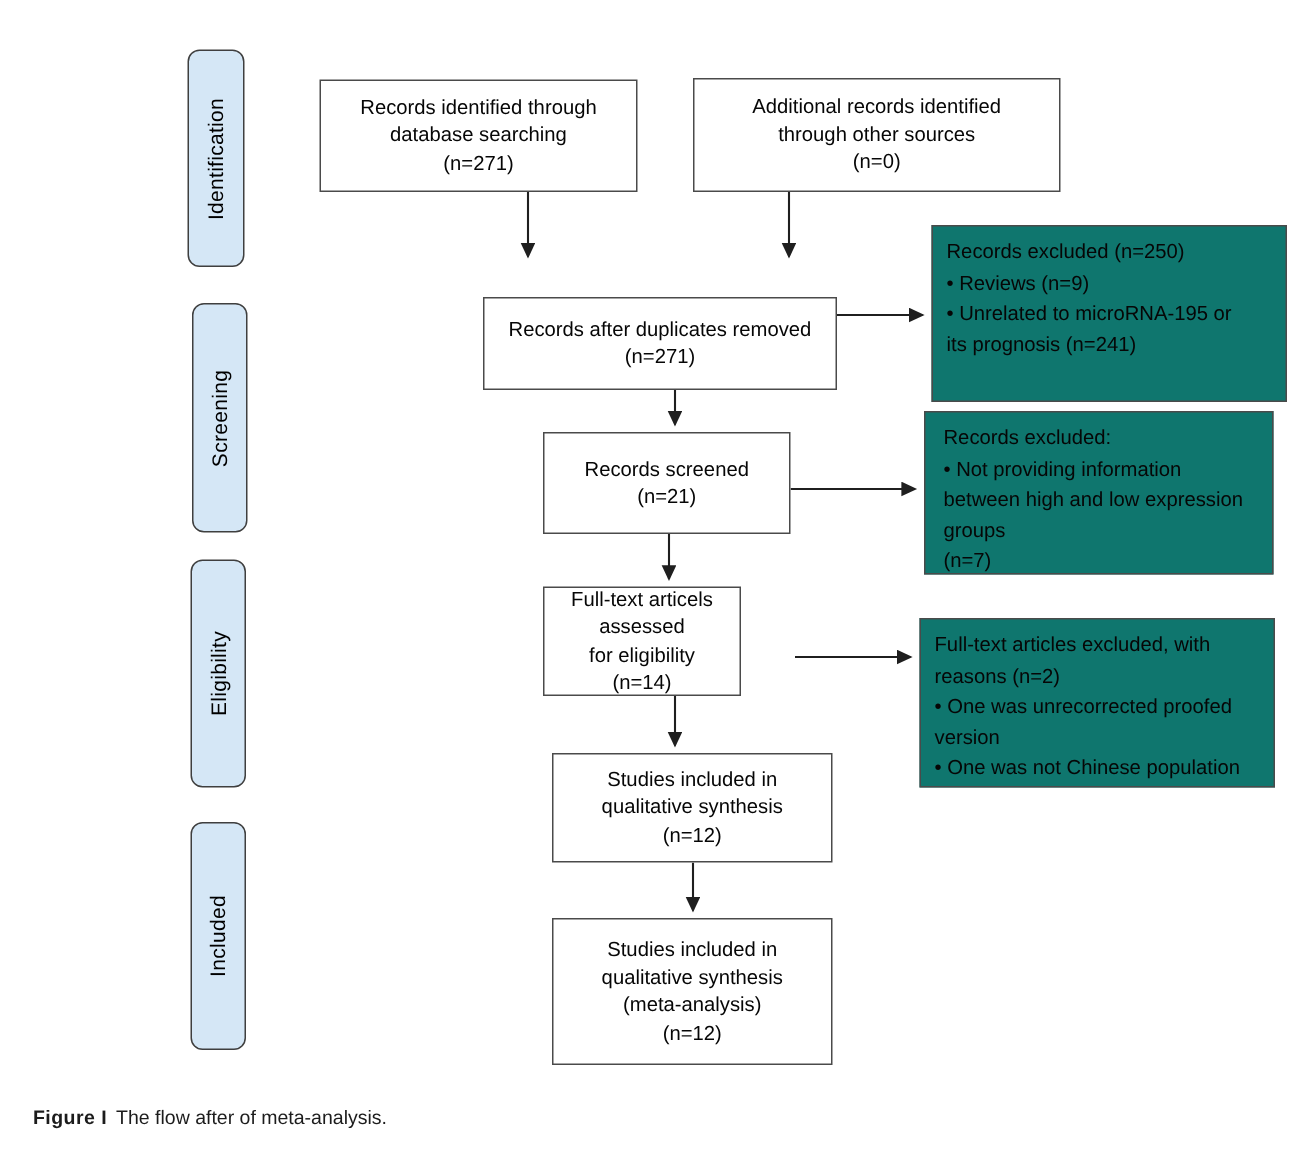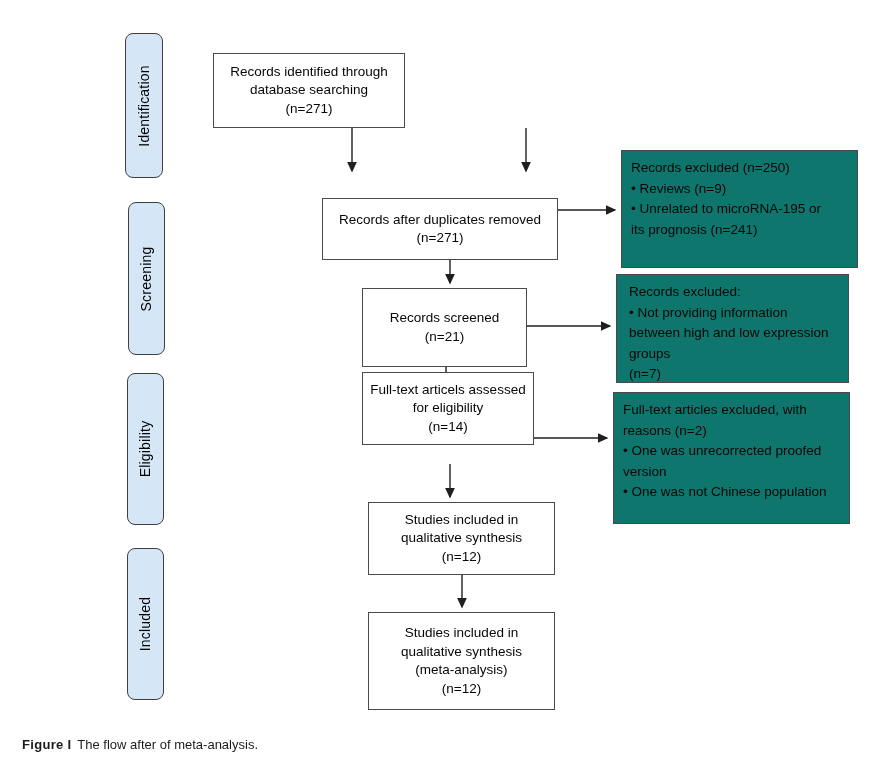--- a/index.html
+++ b/index.html
@@ -101,34 +101,39 @@
   <div class="stage" style="left:128px; top:202px; width:35px; height:151px;">
     <span>Screening</span>
   </div>
   <div class="stage" style="left:127px; top:373px; width:35px; height:150px;">
     <span>Eligibility</span>
   </div>
   <div class="stage" style="left:127px; top:548px; width:35px; height:150px;">
     <span>Included</span>
   </div>
 
-  <div class="fbox" style="left:213px; top:53px; width:192px; height:75px;">
+  <div class="fbox" style="left:213px; top:53px; width:212px; height:75px;">
     <div class="txt">Records identified through
 database searching
 (n=271)</div>
+  </div>
+  <div class="fbox" style="left:462px; top:52px; width:245px; height:76px;">
+    <div class="txt">Additional records identified
+through other sources
+(n=0)</div>
   </div>
   <div class="fbox" style="left:322px; top:178px; width:236px; height:62px;margin-top:20px;">
     <div class="txt">Records after duplicates removed
 (n=271)</div>
   </div>
-  <div class="fbox" style="left:362px; top:288px; width:165px; height:79px;">
+  <div class="fbox" style="left:362px; top:288px; width:165px; height:68px;">
     <div class="txt">Records screened
 (n=21)</div>
   </div>
-  <div class="fbox" style="left:362px; top:372px; width:172px; height:73px;">
+  <div class="fbox" style="left:362px; top:391px; width:132px; height:73px;">
     <div class="txt">Full-text articels assessed
 for eligibility
 (n=14)</div>
   </div>
   <div class="fbox" style="left:368px; top:502px; width:187px; height:73px;">
     <div class="txt">Studies included in
 qualitative synthesis
 (n=12)</div>
   </div>
   <div class="fbox" style="left:368px; top:612px; width:187px; height:98px;">
@@ -144,21 +149,21 @@
  • Unrelated to microRNA-195 or
 its prognosis (n=241)</div>
   </div>
   <div class="rbox" style="left:616px; top:274px; width:233px; height:109px;padding-left:12px;">
     <div class="txt">Records excluded:
  •  Not providing information
 between high and low expression
 groups
 (n=7)</div>
   </div>
-  <div class="rbox" style="left:613px; top:392px; width:237px; height:132px;">
+  <div class="rbox" style="left:613px; top:412px; width:237px; height:113px;">
     <div class="txt">Full-text articles excluded, with
 reasons (n=2)
 • One was unrecorrected proofed
 version
 • One was not Chinese population</div>
   </div>
 
   <div class="caption">
     <span class="lbl">Figure I</span><span>The flow after of meta-analysis.</span>
   </div>

